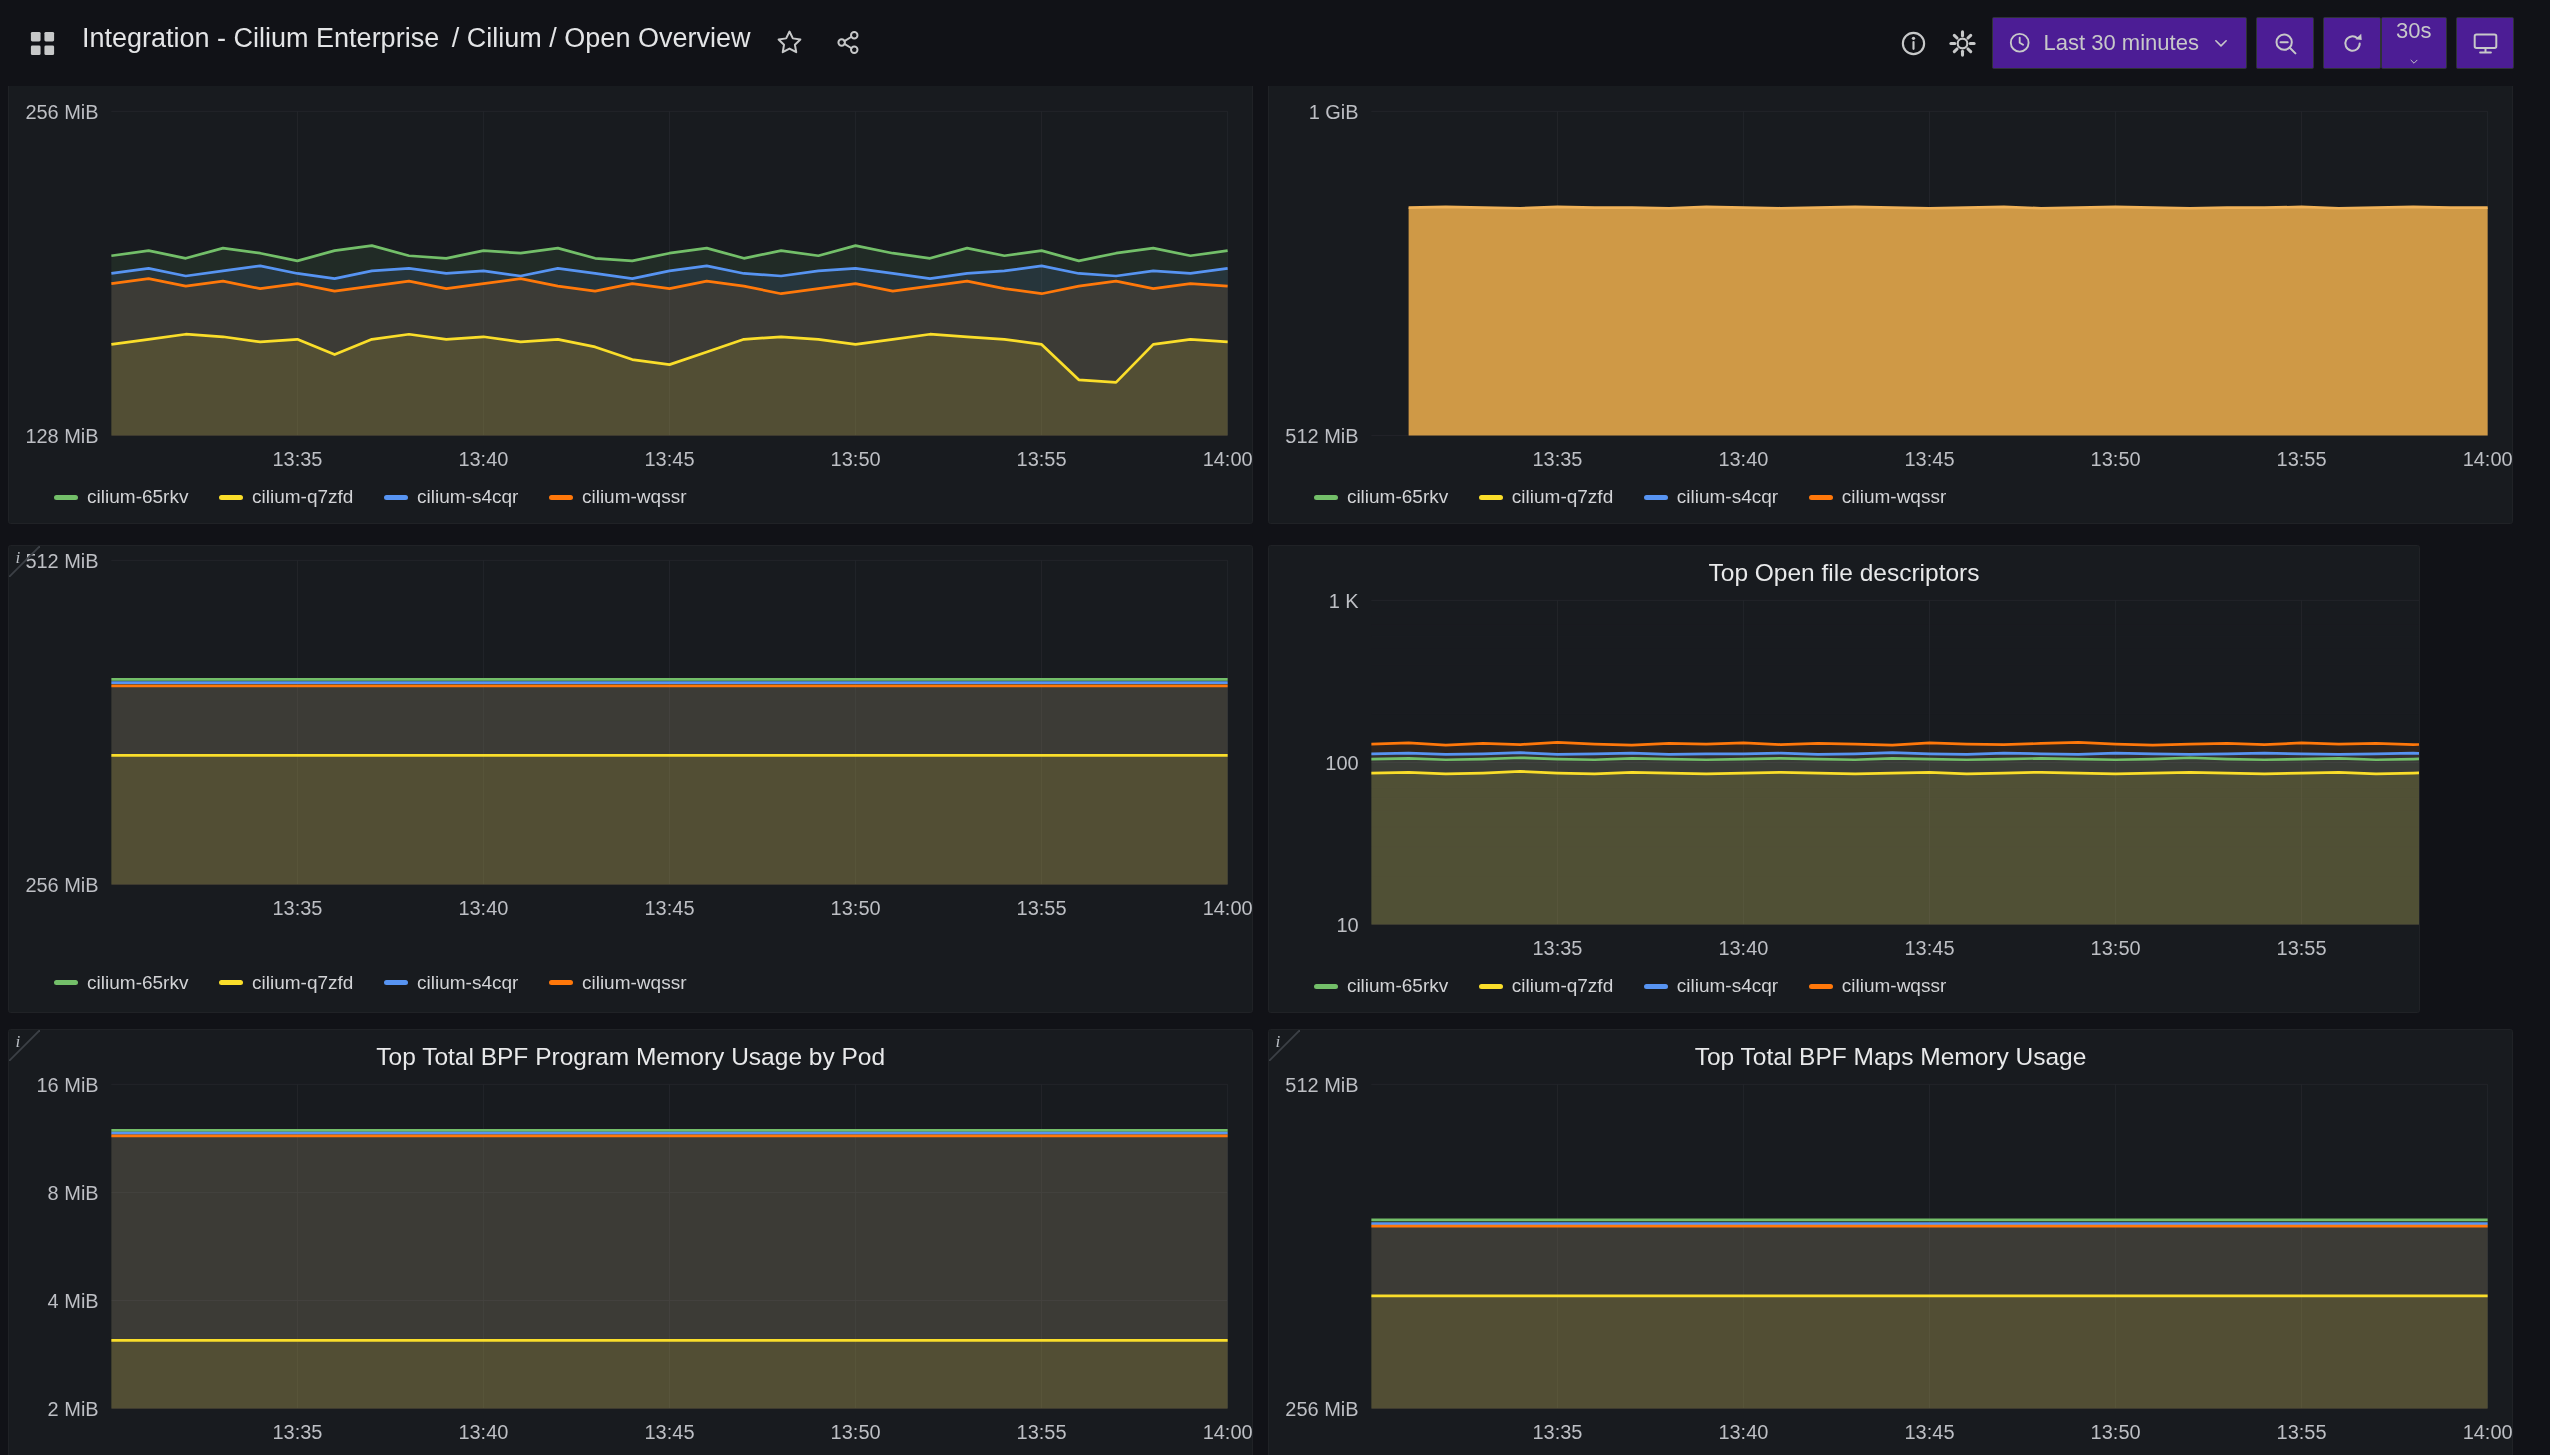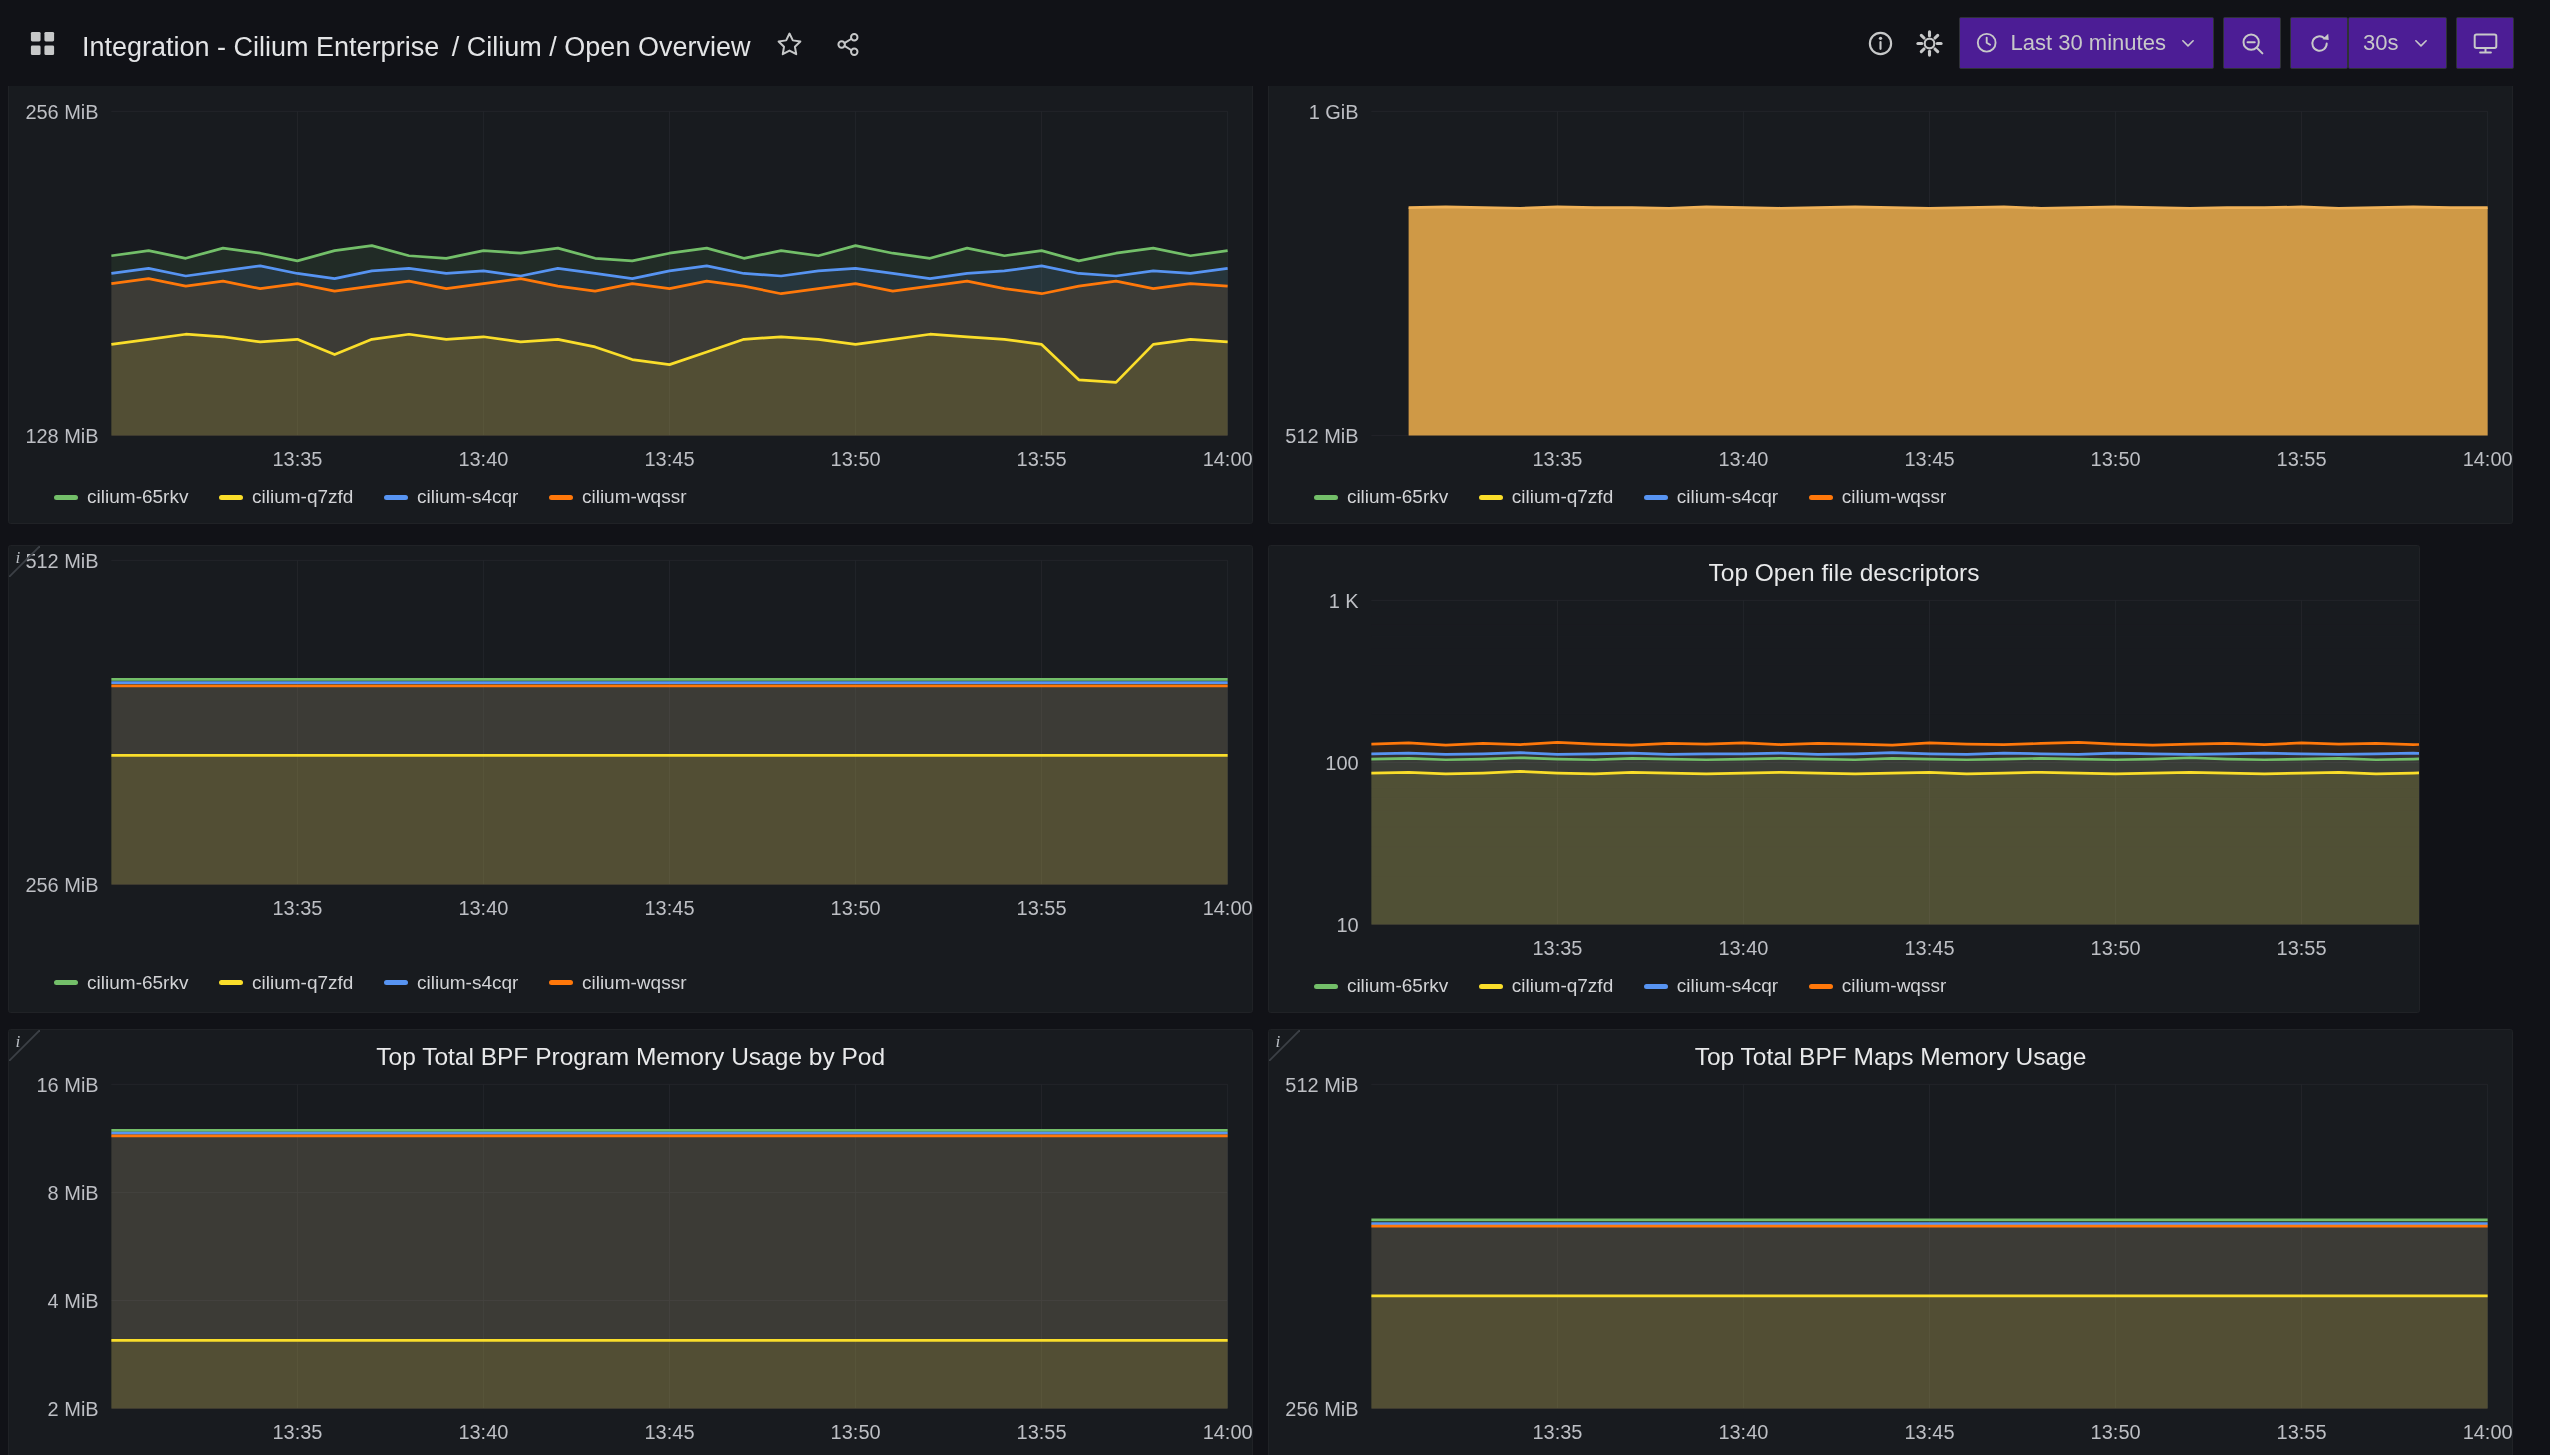--- a/index.html
+++ b/index.html
@@ -3,31 +3,31 @@
 <meta charset="utf-8">
 <style>
   html,body{margin:0;padding:0;background:#111217;}
   body{width:2550px;height:1455px;position:relative;overflow:hidden;
        font-family:"Liberation Sans",sans-serif;color:#d8d9da;}
 
   
   .navbar{position:absolute;top:0;left:0;right:0;height:86px;z-index:10;
           background:#111217;display:flex;align-items:center;
           padding:0 36px 0 22px;box-sizing:border-box;}
-  .nav-left{display:flex;align-items:flex-end;gap:20px;min-width:0;}
+  .nav-left{display:flex;align-items:flex-start;gap:20px;min-width:0;}
   .nav-title{font-size:27px;font-weight:500;color:#e3e4e6;white-space:nowrap;display:flex;gap:12.7px;}
   .nav-title .crumb{cursor:pointer;}
   .nav-spacer{flex:1 1 auto;}
   .nav-right{display:flex;align-items:center;gap:9px;}
   .icon-btn{background:none;border:none;padding:5.5px;display:inline-flex;align-items:center;cursor:pointer;}
   .tb-btn{height:52px;display:inline-flex;align-items:center;gap:11px;padding:0 14.5px;
           background:#4c1d95;border:0.9px solid #2f3237;border-radius:1.8px;
           color:#c7c8c9;font-size:22px;cursor:pointer;font-family:inherit;white-space:nowrap;}
   .btn-group{display:inline-flex;}
-  .btn-group .tb-btn + .tb-btn{margin-left:-0.9px;}
+  .btn-group .tb-btn + .tb-btn{margin-left:-0.9px;flex-direction:column;}
   .nav-ic{stroke:#c7c8c9;fill:none;stroke-width:2.2;stroke-linecap:round;stroke-linejoin:round;}
   .nav-ic-fill{fill:#c7c8c9;stroke:none;}
 
   
   .panel{position:absolute;background:#181b1f;border:0.9px solid #202226;border-radius:2.7px;
          display:flex;flex-direction:column;padding:7.3px;box-sizing:border-box;overflow:hidden;}
   .panel-header{flex:0 0 40px;display:flex;align-items:center;justify-content:center;cursor:pointer;}
   .panel-title{font-size:24.5px;font-weight:500;color:#e8e9ea;}
   .chart{flex:1 1 auto;position:relative;}
   .chart svg text{font-family:"Liberation Sans",sans-serif;}

